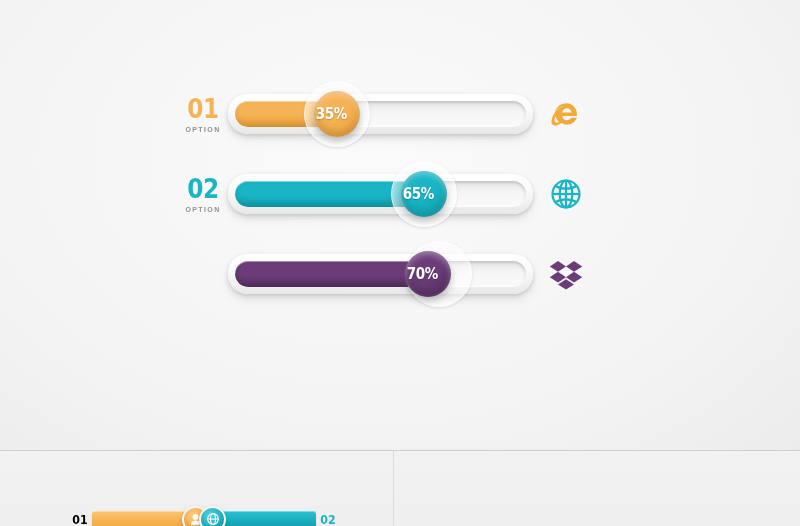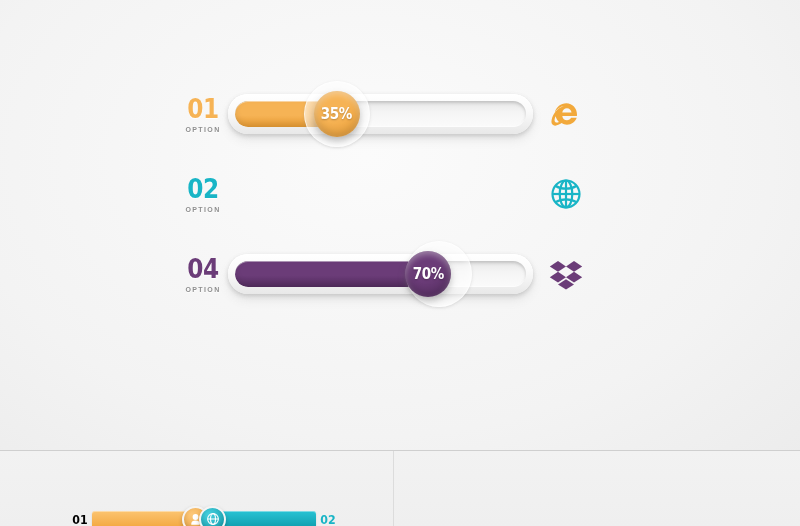--- a/index.html
+++ b/index.html
@@ -121,21 +121,20 @@
   }
   .knob {
     position: absolute;
     top: 50%;
     width: 46px; height: 46px;
     margin-left: -23px;
     margin-top: -23px;
     border-radius: 50%;
     display: flex;
     align-items: center;
-    justify-content: center;
     box-shadow:
       0 4px 7px rgba(90,90,90,0.35),
       inset 0 -4px 8px rgba(0,0,0,0.16),
       inset 0 3px 6px rgba(255,255,255,0.40);
   }
   .knob-text {
     font-family: "DejaVu Sans", sans-serif;
     color: #ffffff;
     font-size: 15px;
     font-weight: 700;
@@ -276,41 +275,47 @@
         </svg>
       </div>
     </div>
 
     <div class="row">
       <div class="opt">
         <div class="opt-num" style="color: rgb(25, 181, 198);">02</div>
         <div class="opt-label">OPTION</div>
       </div>
 
+      <div class="track-wrap">
+        <div class="track-outer"></div>
+        <div class="track-inner">
+          <div class="fill" id="fill-1" style="width: 65%; background: linear-gradient(rgb(25, 181, 198) 0%, rgb(25, 181, 198) 55%, rgb(15, 156, 171) 100%);"></div>
+        </div>
+        <div class="knob-halo" id="halo-1" style="left: 196.15px;"></div>
+        <div class="knob" id="knob-1" style="left: 196.15px; background: radial-gradient(circle at 34% 26%, rgb(25, 181, 198) 0%, rgb(25, 181, 198) 38%, rgb(15, 156, 171) 100%);">
+          <span class="knob-text">65%</span>
+        </div>
+      </div>
 
       <div class="row-icon">
         <svg width="34" height="34" viewBox="0 0 34 34">
           <g fill="none" stroke="#19b5c6" stroke-width="2.2">
             <circle cx="17" cy="17" r="13.5"></circle>
             <ellipse cx="17" cy="17" rx="6.3" ry="13.5"></ellipse>
             <line x1="3.5" y1="17" x2="30.5" y2="17"></line>
             <path d="M6.3 8.7c3 1.9 6.8 3 10.7 3s7.7-1.1 10.7-3"></path>
             <path d="M6.3 25.3c3-1.9 6.8-3 10.7-3s7.7 1.1 10.7 3"></path>
             <line x1="17" y1="3.5" x2="17" y2="30.5"></line>
           </g>
         </svg>
       </div>
     </div>
 
 
     <div class="row">
-      <div class="opt">
-        <div class="opt-num" style="color: rgb(107, 60, 120);">04</div>
-        <div class="opt-label">OPTION</div>
-      </div>
 
       <div class="track-wrap">
         <div class="track-outer"></div>
         <div class="track-inner">
           <div class="fill" id="fill-3" style="width: 70%; background: linear-gradient(rgb(107, 60, 120) 0%, rgb(107, 60, 120) 55%, rgb(84, 45, 96) 100%);"></div>
         </div>
         <div class="knob-halo" id="halo-3" style="left: 210.7px;"></div>
         <div class="knob" id="knob-3" style="left: 200px; background: radial-gradient(circle at 34% 26%, rgb(107, 60, 120) 0%, rgb(107, 60, 120) 38%, rgb(84, 45, 96) 100%);">
           <span class="knob-text">70%</span>
         </div>

